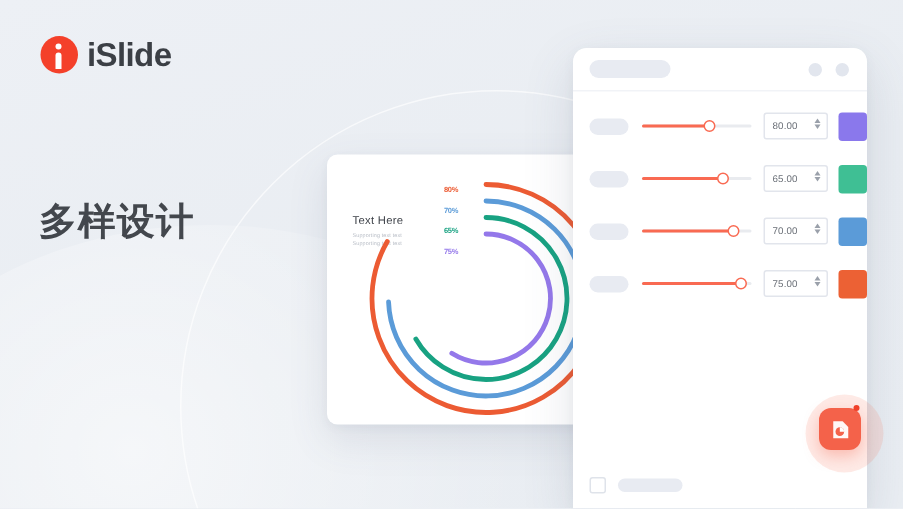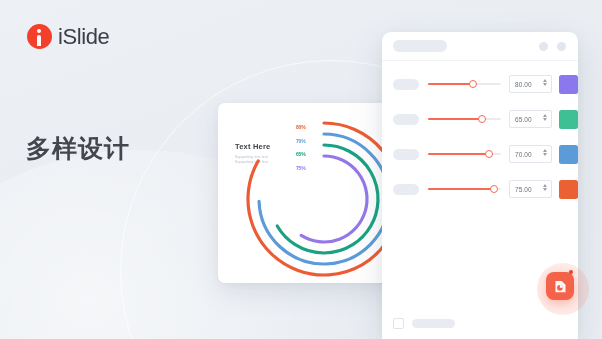--- a/index.html
+++ b/index.html
@@ -57,21 +57,21 @@
   .brand-mark::after {
     content: "";
     position: absolute;
     left: 10px; top: 10.5px;
     width: 4px; height: 11px;
     border-radius: 2px 2px 0 0;
     background: #ffffff;
   }
   .brand-name {
     font-size: 22px;
-    font-weight: normal;
+    font-weight: bold;
     color: #3b3f45;
     letter-spacing: -0.4px;
     line-height: 1;
   }
 
   
   .headline {
     position: absolute;
     left: 26px; top: 131px;
     color: #43474d;
@@ -92,21 +92,21 @@
     box-shadow: 0 10px 26px rgba(82,95,120,0.13), 0 2px 6px rgba(82,95,120,0.06);
     overflow: hidden;
   }
   .slide-text {
     position: absolute;
     left: 17px; top: 39px;
     width: 62px;
   }
   .slide-title {
     font-size: 7.5px;
-    font-weight: bold;
+    font-weight: normal;
     color: #3d4148;
     letter-spacing: 0.2px;
     margin-bottom: 4px;
   }
   .slide-sub {
     font-size: 3.6px;
     color: #b7bcc5;
     line-height: 5.4px;
     letter-spacing: 0.1px;
   }

